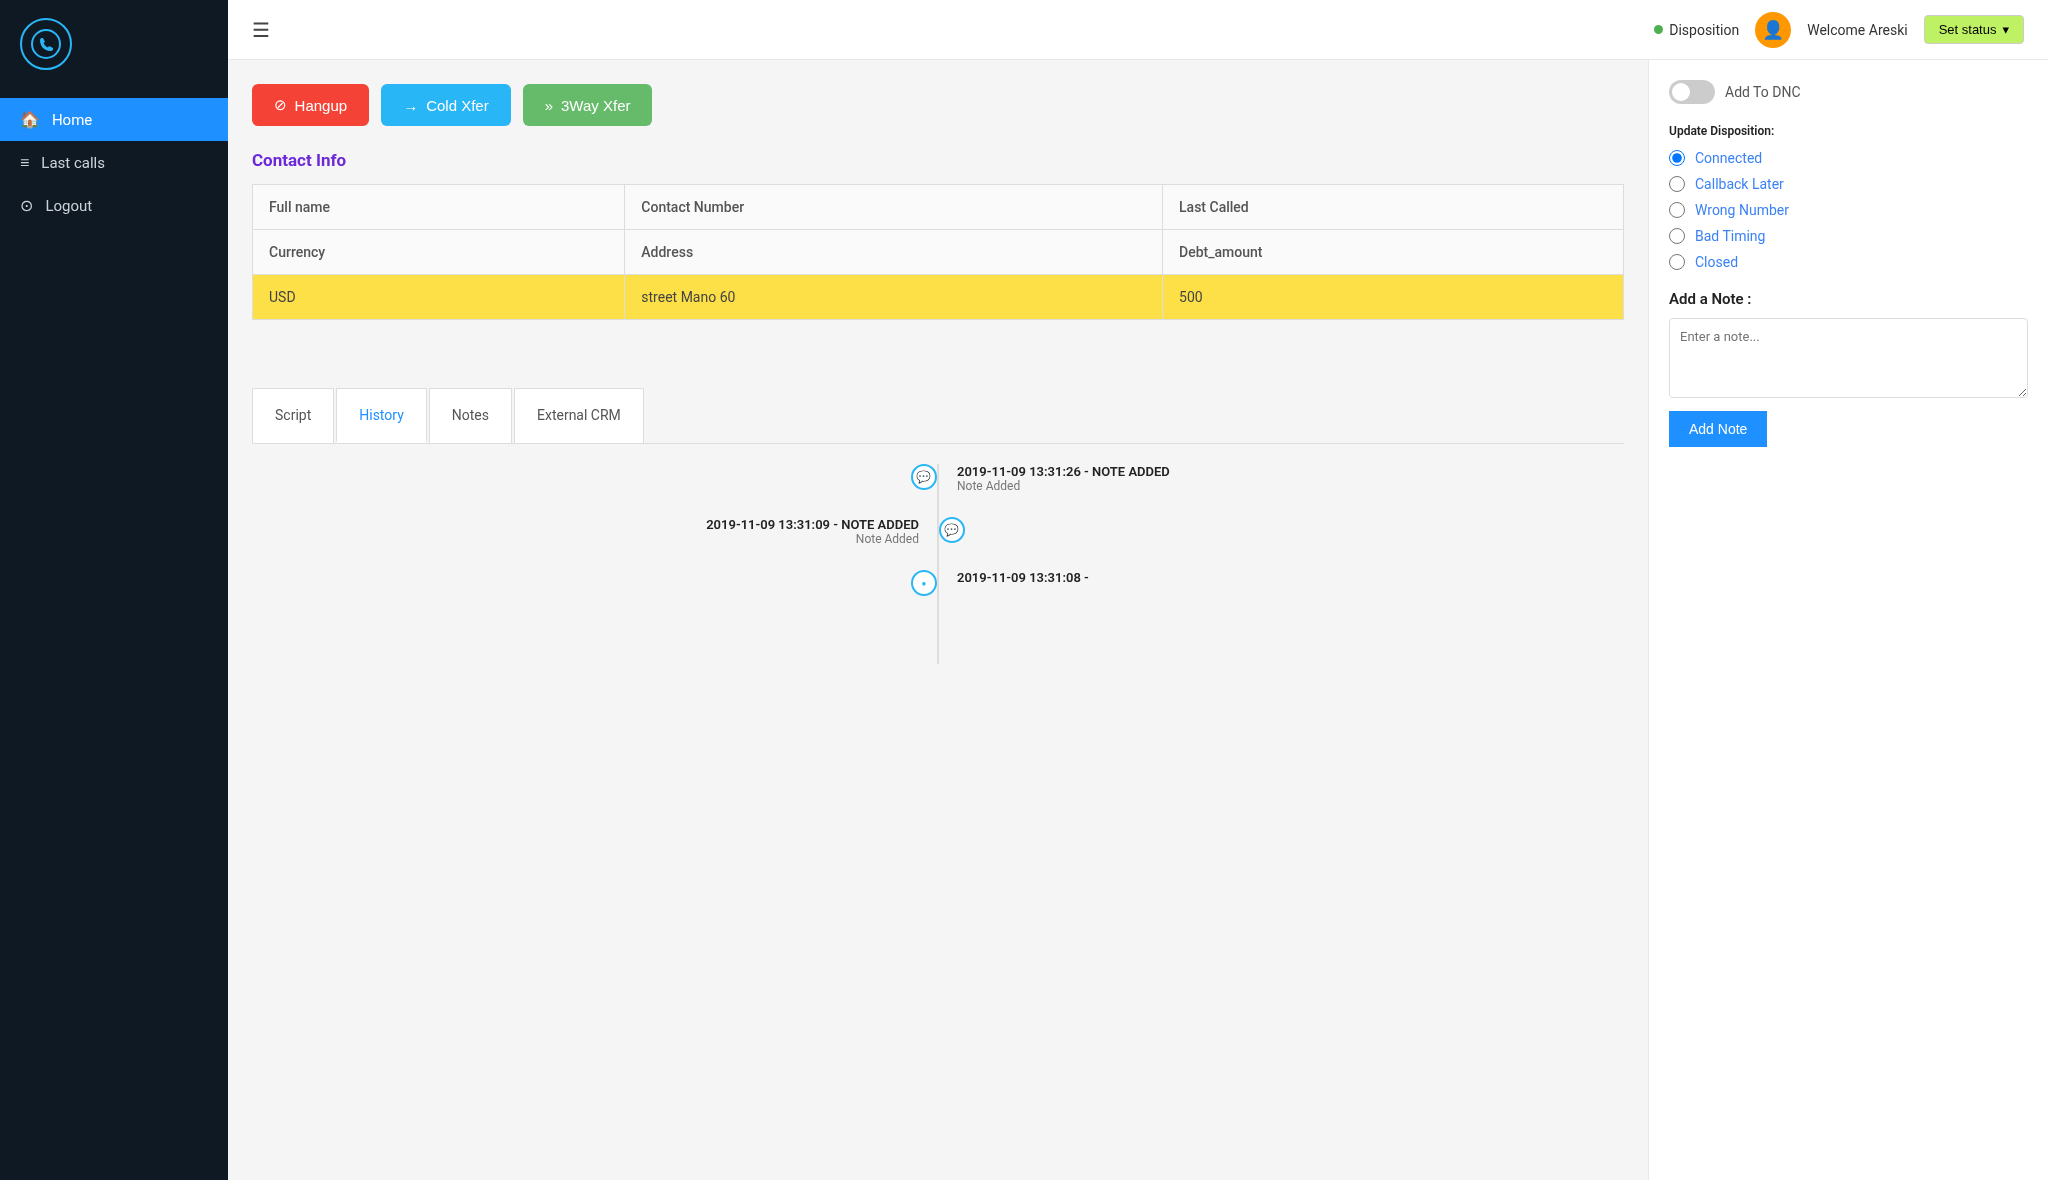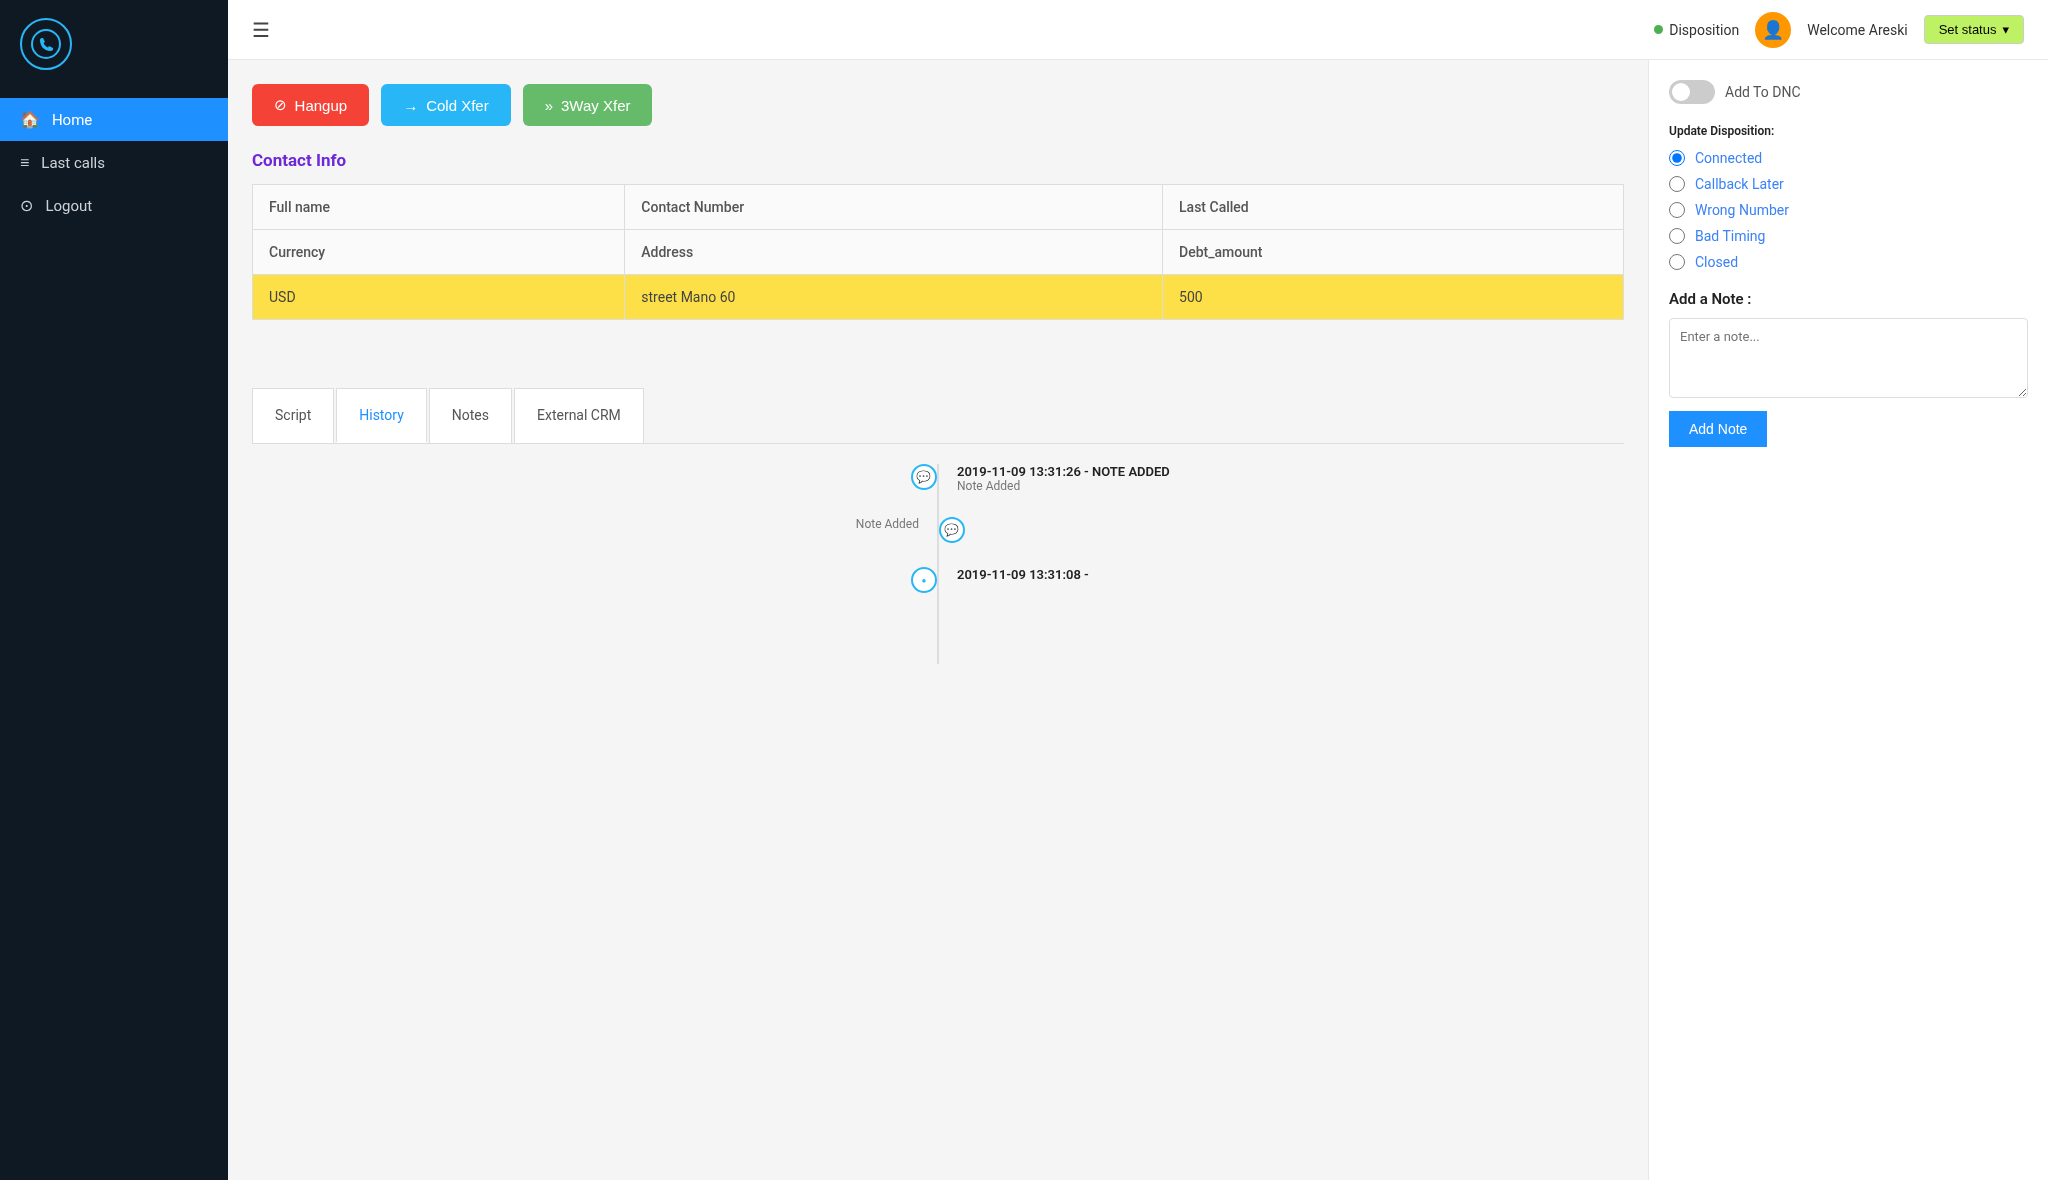--- a/index.html
+++ b/index.html
@@ -442,20 +442,21 @@
           <div class="timeline-content" style="flex:1; padding-left:8px;">
             <div class="timeline-event-title">2019-11-09 13:31:26 - NOTE ADDED</div>
             <div class="timeline-event-sub">Note Added</div>
           </div>
         </div>
 
         <div class="timeline-item left" style="align-items:flex-start; margin-bottom:24px; display:flex; flex-direction:row-reverse;">
           <div style="flex:1;"></div>
           <div class="timeline-dot" style="margin: 0 12px;">💬</div>
           <div class="timeline-content" style="flex:1; text-align:right; padding-right:8px;">
+            <div class="timeline-event-title">2019-11-09 13:31:09 - NOTE ADDED</div>
             <div class="timeline-event-sub">Note Added</div>
           </div>
         </div>
 
         <div class="timeline-item right" style="align-items:flex-start; display:flex;">
           <div style="flex:1;"></div>
           <div class="timeline-dot hollow" style="margin: 0 12px; font-size:8px;">●</div>
           <div class="timeline-content" style="flex:1; padding-left:8px;">
             <div class="timeline-event-title">2019-11-09 13:31:08 -</div>
           </div>

